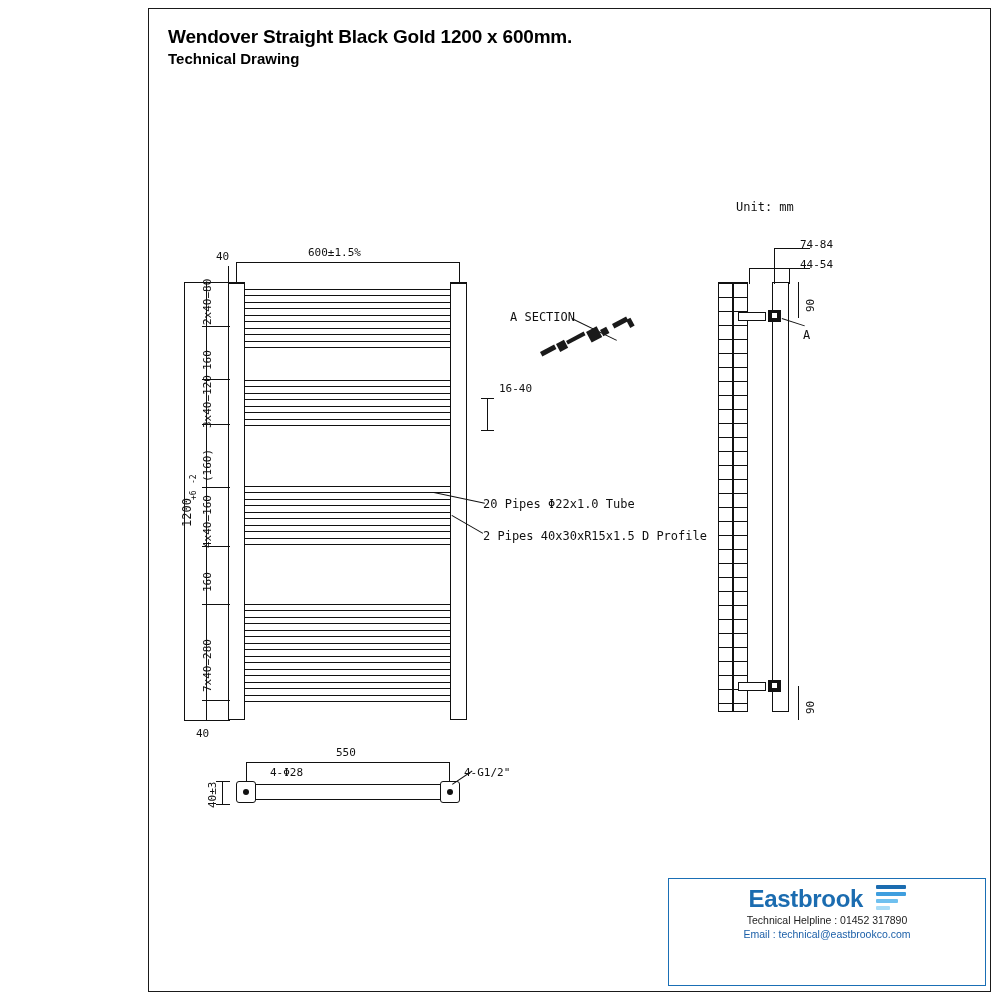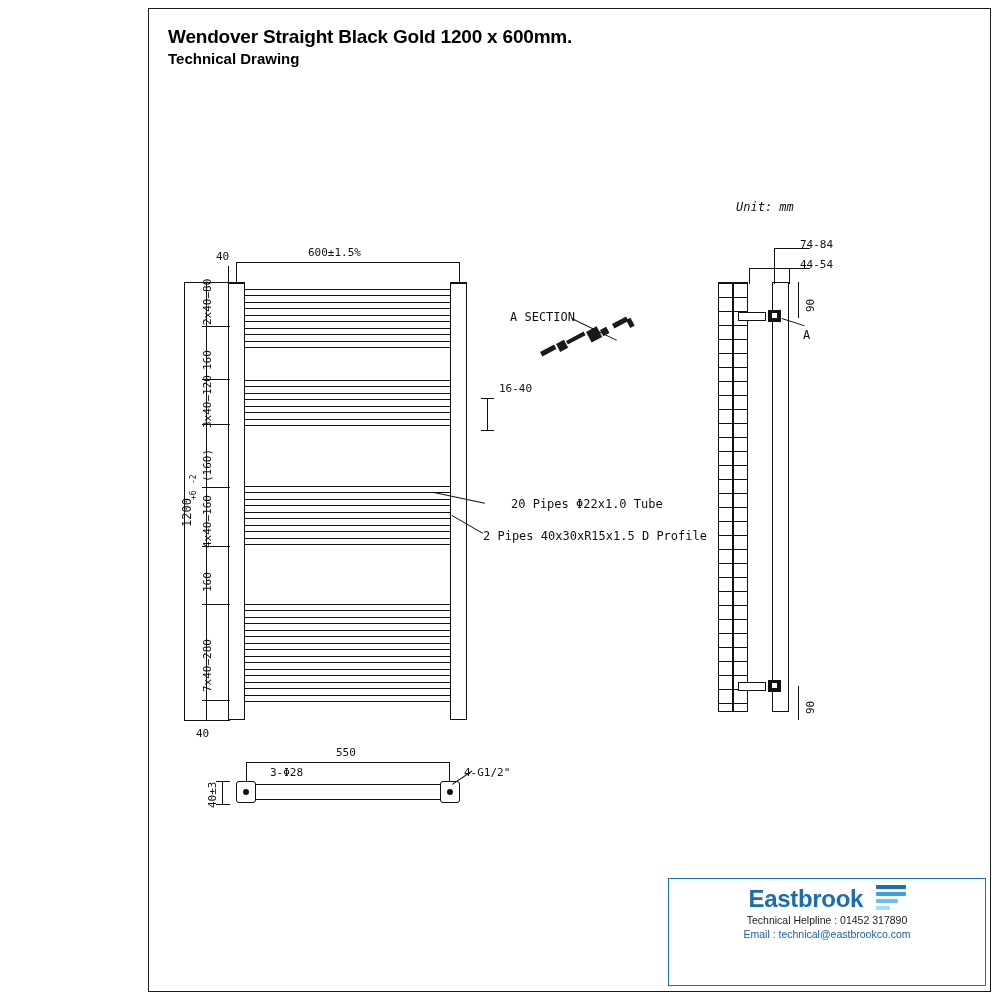--- a/index.html
+++ b/index.html
@@ -191,21 +191,21 @@
   }
 </style>
 </head>
 <body>
 
 <div id="sheet"></div>
 
 <div class="abs" id="title-line1">Wendover Straight Black Gold 1200 x 600mm.</div>
 <div class="abs" id="title-line2">Technical Drawing</div>
 
-<div class="txt" style="left:736px; top:200px; font-size:12px;font-style:italic;">Unit: mm</div>
+<div class="txt" style="left:736px; top:200px; font-size:12px;">Unit: mm</div>
 
 <div class="rail" style="left:228px; top:282px; width:17px; height:438px;"></div>
 <div class="rail" style="left:450px; top:282px; width:17px; height:438px;"></div>
 
 <div class="bar" style="left:244px; top:289px; width:207px;"></div>
 <div class="bar" style="left:244px; top:302px; width:207px;"></div>
 <div class="bar" style="left:244px; top:315px; width:207px;"></div>
 <div class="bar" style="left:244px; top:328px; width:207px;"></div>
 <div class="bar" style="left:244px; top:341px; width:207px;"></div>
 
@@ -277,21 +277,21 @@
 <div class="ln" style="left:572px; top:318px; width:50px; height:1px; transform:rotate(26deg); transform-origin:0 0;"></div>
 
 <div class="valve" style="left:540px; top:352px; width:16px; height:5px; transform:rotate(-28deg);"></div>
 <div class="valve" style="left:556px; top:344px; width:9px; height:9px; transform:rotate(-28deg);"></div>
 <div class="valve" style="left:566px; top:341px; width:20px; height:4px; transform:rotate(-28deg);"></div>
 <div class="valve" style="left:586px; top:332px; width:12px; height:12px; transform:rotate(-28deg);"></div>
 <div class="valve" style="left:600px; top:330px; width:7px; height:7px; transform:rotate(-28deg);"></div>
 <div class="valve" style="left:612px; top:324px; width:16px; height:5px; transform:rotate(-28deg);"></div>
 <div class="valve" style="left:626px; top:320px; width:5px; height:9px; transform:rotate(-28deg);"></div>
 
-<div class="txt" style="left:483px; top:497px; font-size:12px;margin-left:28px;">20 Pipes Φ22x1.0 Tube</div>
+<div class="txt" style="left:483px; top:497px; font-size:12px;">20 Pipes Φ22x1.0 Tube</div>
 <div class="ln" style="left:434px; top:492px; width:52px; height:1px; transform:rotate(12deg); transform-origin:0 0;"></div>
 
 <div class="txt" style="left:483px; top:529px; font-size:12px;">2 Pipes 40x30xR15x1.5 D Profile</div>
 <div class="ln" style="left:452px; top:515px; width:36px; height:1px; transform:rotate(30deg); transform-origin:0 0;"></div>
 
 <div id="wall"></div>
 <div id="wallmid"></div>
 <div id="sideprof"></div>
 
 <div class="bracket" style="left:738px; top:312px; width:28px; height:9px;"></div>
@@ -323,21 +323,21 @@
 <div class="plan-end" style="left:236px;"></div>
 <div class="plan-end" style="left:440px;"></div>
 <div class="plan-dot" style="left:243px;"></div>
 <div class="plan-dot" style="left:447px;"></div>
 
 <div class="ln" style="left:246px; top:762px; width:204px; height:1px;"></div>
 <div class="ln" style="left:246px; top:762px; width:1px; height:20px;"></div>
 <div class="ln" style="left:449px; top:762px; width:1px; height:20px;"></div>
 <div class="txt" style="left:336px; top:746px;">550</div>
 
-<div class="txt" style="left:270px; top:766px;">3-Φ28</div>
+<div class="txt" style="left:270px; top:766px;">4-Φ28</div>
 <div class="txt" style="left:464px; top:766px;">4-G1/2"</div>
 <div class="ln" style="left:452px; top:784px; width:24px; height:1px; transform:rotate(-34deg); transform-origin:0 0;"></div>
 
 <div class="txt v" style="left:206px; top:808px;">40±3</div>
 <div class="ln" style="left:222px; top:781px; width:1px; height:24px;"></div>
 <div class="ln" style="left:216px; top:781px; width:14px; height:1px;"></div>
 <div class="ln" style="left:216px; top:804px; width:14px; height:1px;"></div>
 
 <div id="logo-box">
   <div>

